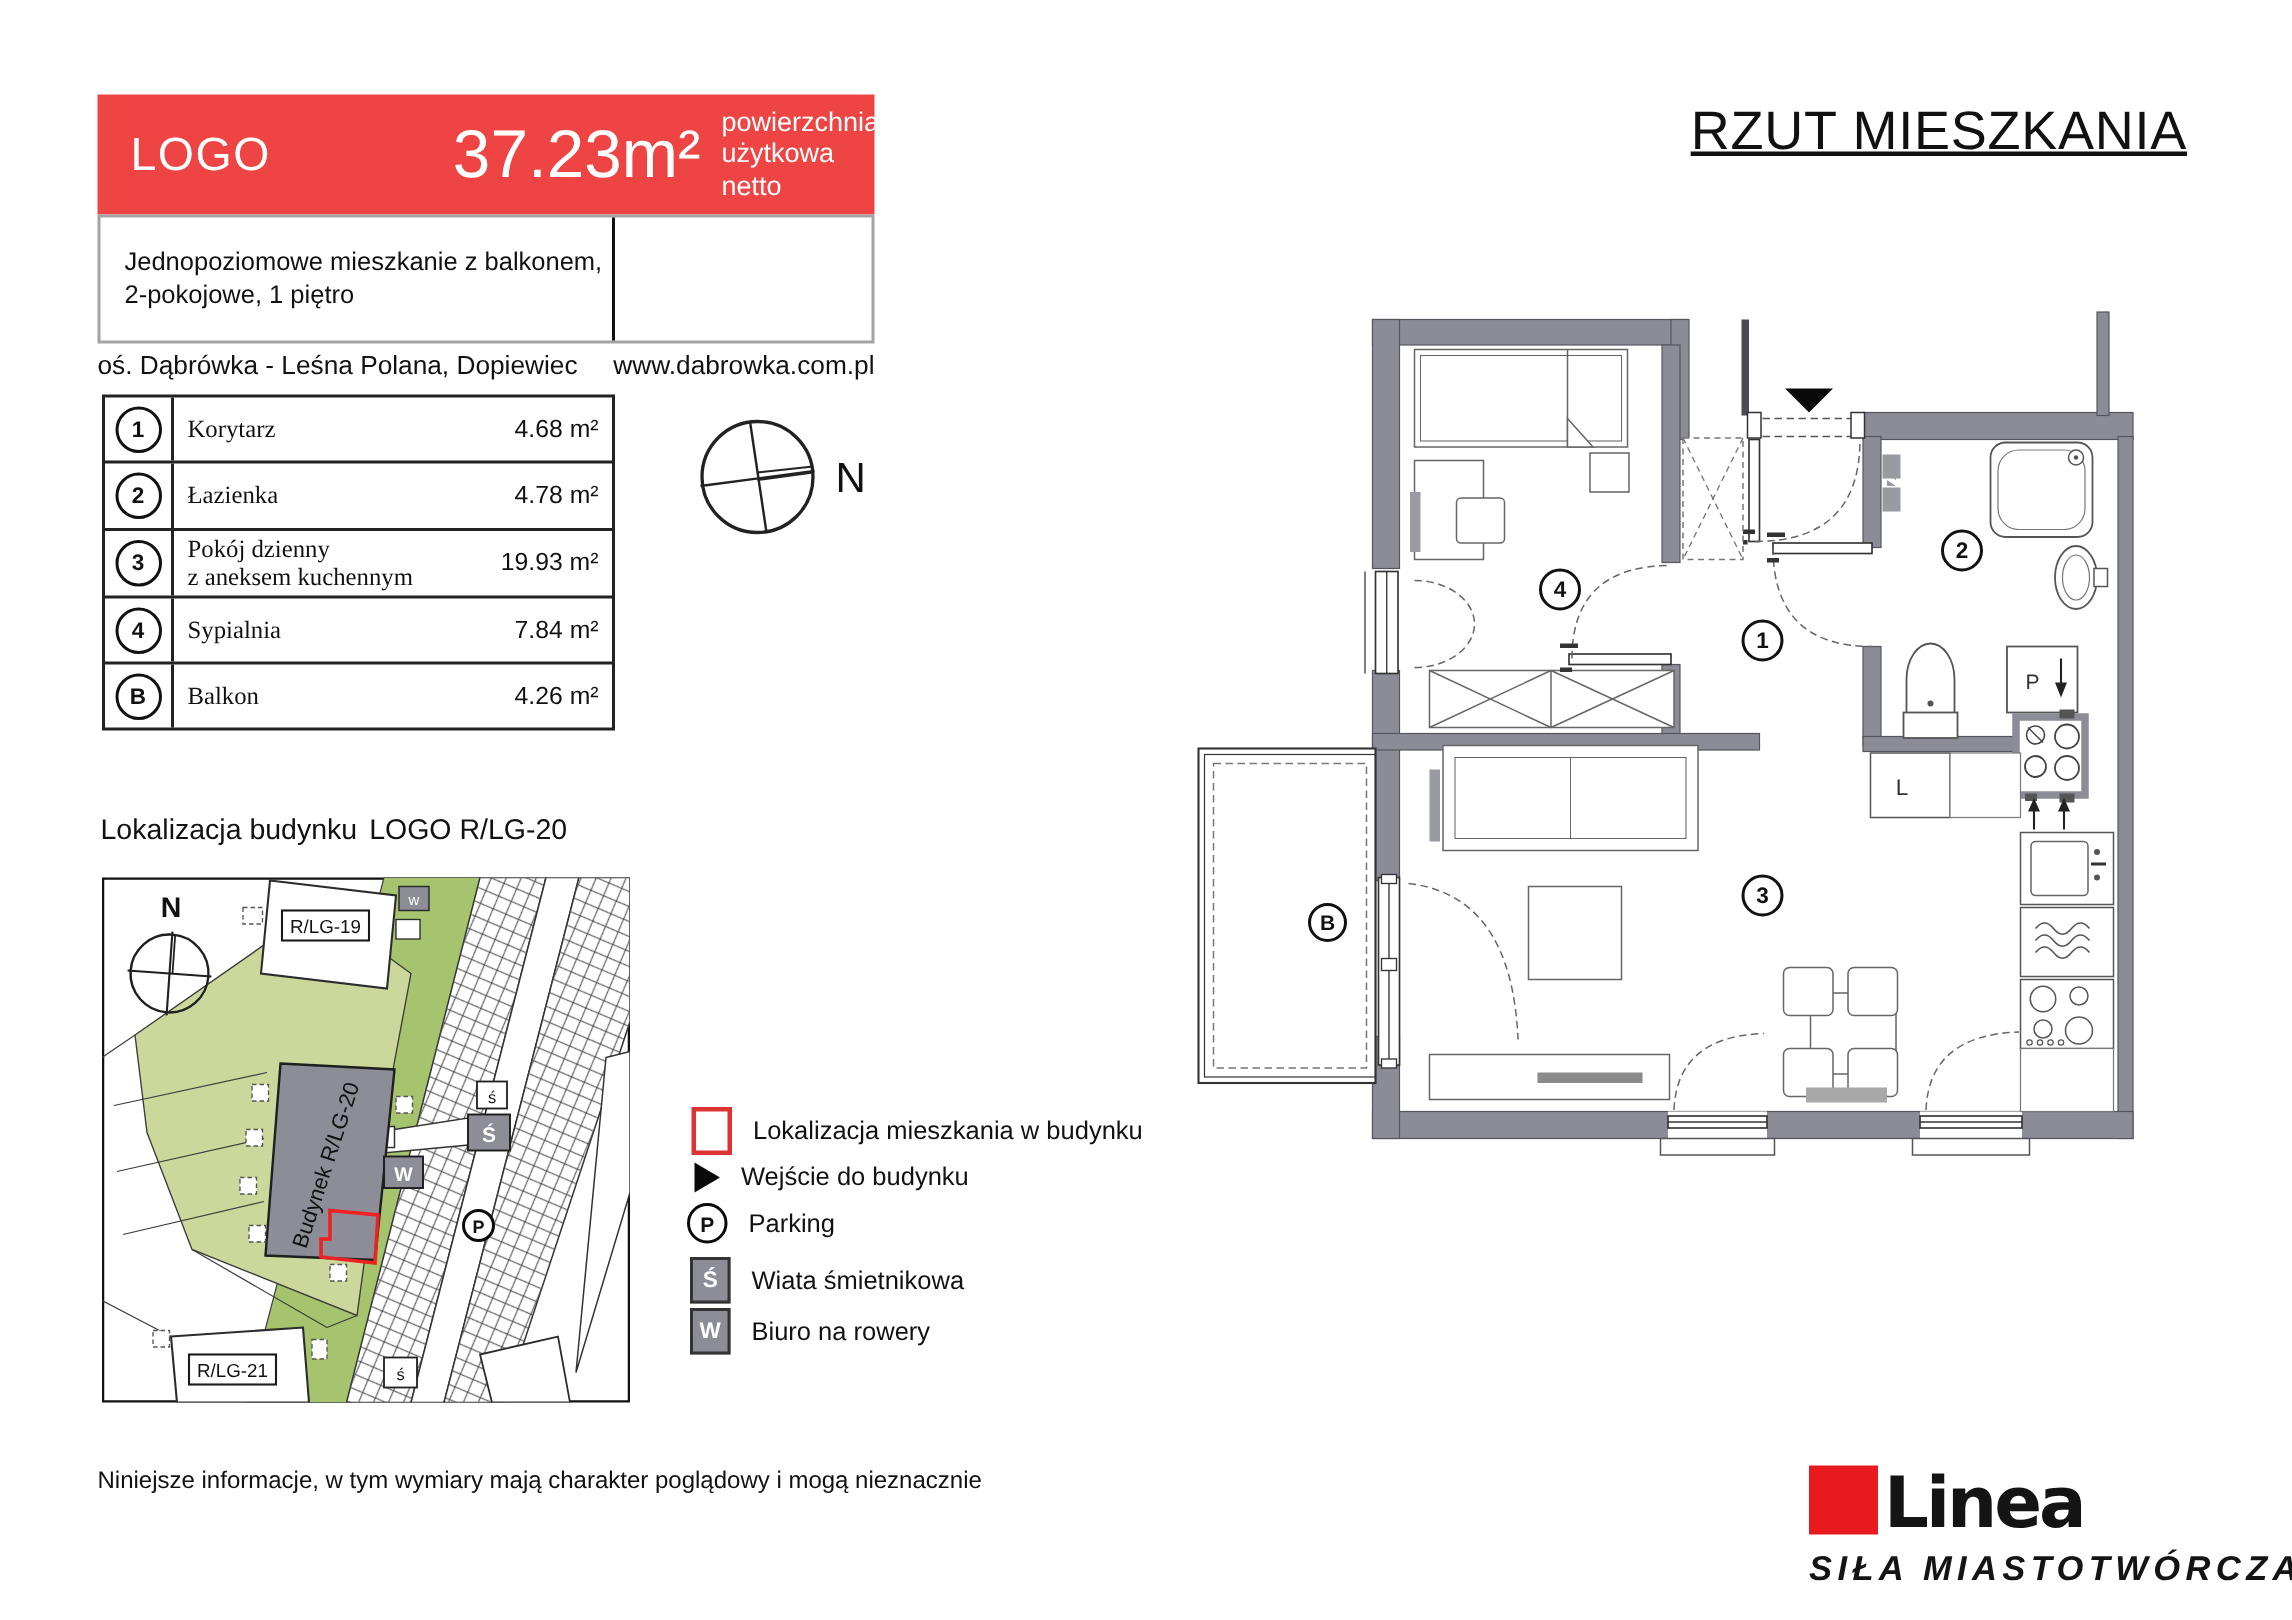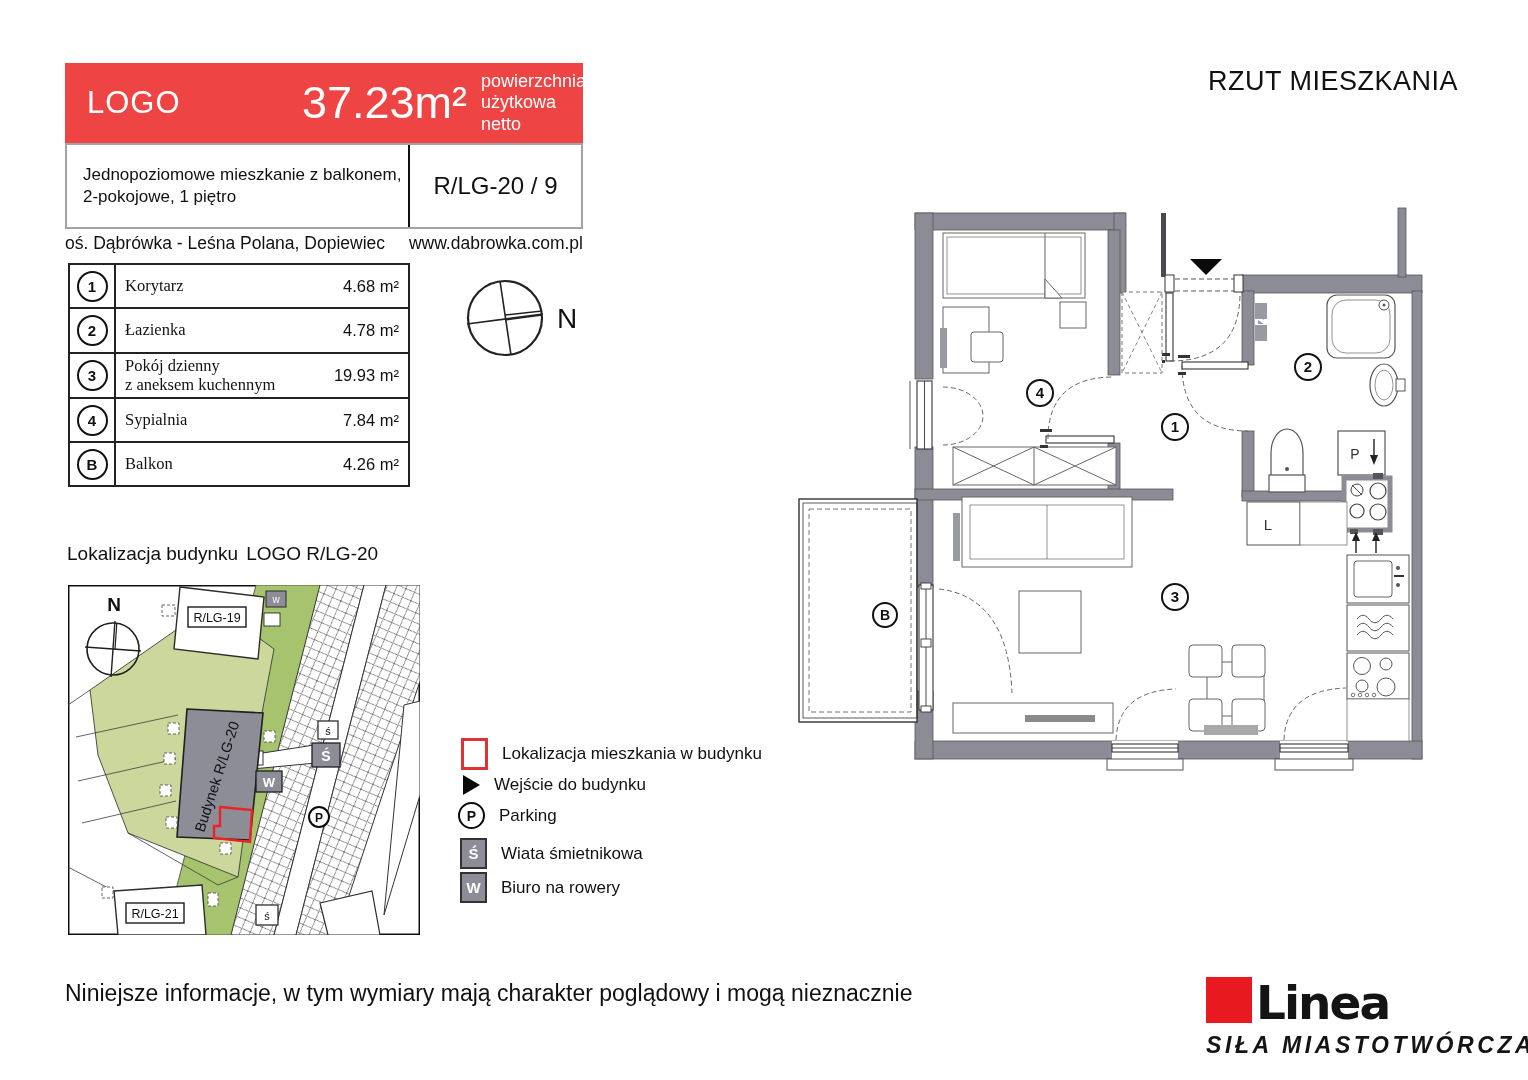--- a/index.html
+++ b/index.html
@@ -11,21 +11,21 @@
              display:flex;align-items:center;}
   .hdr-logo{font-size:31px;letter-spacing:1px;margin-left:22px;font-weight:500;}
   .hdr-area{font-size:45px;font-weight:500;margin-left:auto;letter-spacing:0;}
   .hdr-note{font-size:18px;line-height:1.18;margin-left:14px;margin-right:10px;width:92px;}
   .info-box{left:65px;top:143px;width:518px;height:86px;border:2px solid #a3a3a3;box-sizing:border-box;
             display:grid;grid-template-columns:343px 1fr;}
   .info-left{border-right:2px solid #111;display:flex;flex-direction:column;justify-content:center;
              padding-left:16px;font-size:17px;line-height:1.32;}
   .info-right{display:flex;align-items:center;justify-content:center;font-size:24px;}
   .sub-row{left:65px;top:233px;width:518px;display:flex;justify-content:space-between;font-size:17.5px;}
-  .title{right:70px;top:66px;font-size:27px;font-weight:500;letter-spacing:.5px;}
+  .title{right:70px;top:66px;font-size:36px;font-weight:500;letter-spacing:.5px;text-decoration:underline;}
   
   .rtable{left:68px;top:263px;width:342px;border:2px solid #222;box-sizing:border-box;}
   .rt-row{display:grid;grid-template-columns:46px 198px 1fr;border-top:2px solid #222;}
   .rt-row:first-child{border-top:none;}
   .rt-num{display:flex;align-items:center;justify-content:center;border-right:2px solid #222;}
   .rt-circ{width:27px;height:27px;border:2.2px solid #111;border-radius:50%;display:flex;
            align-items:center;justify-content:center;font-size:15px;font-weight:bold;background:#fff;}
   .rt-label{display:flex;flex-direction:column;justify-content:center;padding-left:9px;font-size:16.5px;line-height:1.15;font-family:Liberation Serif, serif;}
   .rt-area{display:flex;align-items:center;justify-content:flex-end;padding-right:9px;font-size:16.5px;}
   .h44{height:42px}.h45{height:43px}.h2l{height:43px}
@@ -36,21 +36,21 @@
   .lg-row{display:flex;align-items:center;}
   .lg-text{margin-left:14px;font-size:17px;}
   .lg-red{width:21px;height:26px;border:3px solid #dd3333;background:#fff;}
   .lg-tri{width:0;height:0;border-top:10px solid transparent;border-bottom:10px solid transparent;
           border-left:17px solid #0a0a0a;}
   .lg-pcirc{width:23px;height:23px;border:2.4px solid #0a0a0a;border-radius:50%;background:#fff;
             display:flex;align-items:center;justify-content:center;font-weight:bold;font-size:14px;}
   .lg-shed{width:23px;height:27px;background:#8d8d98;border:2px solid #333;color:#fff;
            display:flex;align-items:center;justify-content:center;font-weight:bold;font-size:15px;}
   
-  .disc{left:65px;top:976px;font-size:23px;line-height:1.5;}
+  .disc{left:65px;top:976px;font-size:16px;line-height:1.5;}
   .contact{top:970px;right:340px;text-align:right;font-size:16.5px;line-height:1.4;}
   .logo-wrap{left:1206px;top:977px;width:270px;}
   .logo-row{display:flex;align-items:flex-end;}
   .logo-sq{width:46px;height:46px;background:#e8191f;}
   .logo-name{font-size:47px;font-weight:800;letter-spacing:-2px;line-height:.82;margin-left:4px;color:#141414;
              font-family:"DejaVu Sans","Liberation Sans",sans-serif;}
   .logo-tag{font-size:23px;font-weight:700;letter-spacing:3.6px;margin-top:9px;color:#141414;white-space:nowrap;font-style:italic;}
   svg text{font-family:"Liberation Sans","DejaVu Sans",sans-serif;}
 </style>
 </head>
@@ -64,21 +64,20 @@
     <span class="hdr-logo">LOGO</span>
     <span class="hdr-area">37.23m²</span>
     <span class="hdr-note">powierzchnia użytkowa netto</span>
   </div>
 
   <div class="abs info-box">
     <div class="info-left">
       <span>Jednopoziomowe mieszkanie z balkonem,</span>
       <span>2-pokojowe, 1 piętro</span>
     </div>
-    <div class="info-right">R/LG-20 / 9</div>
   </div>
   <div class="abs sub-row">
     <span>oś. Dąbrówka - Leśna Polana, Dopiewiec</span>
     <span>www.dabrowka.com.pl</span>
   </div>
 
   <div class="abs rtable">
     <div class="rt-row h44">
       <div class="rt-num">
           <div class="rt-circ">1</div>

